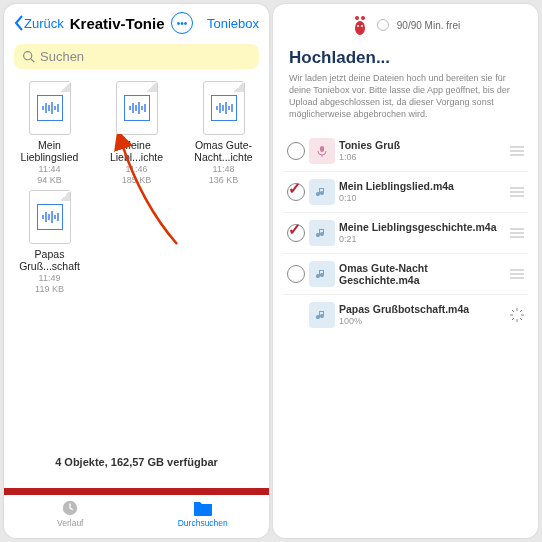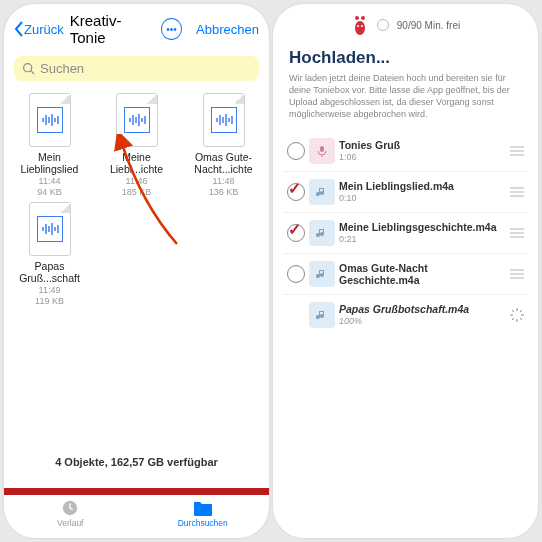--- a/index.html
+++ b/index.html
@@ -1,22 +1,22 @@
 <!DOCTYPE html>
 <html><head>
 <meta charset="utf-8">
 <style>
 * { box-sizing: border-box; margin: 0; padding: 0; font-family: -apple-system, Helvetica, Arial, sans-serif; }
 body { width: 542px; height: 542px; background: #e8e8e8; display: flex; gap: 4px; padding: 4px; }
-.phone { background: #fff; border-radius: 31px; flex: 1; overflow: hidden; display: flex; flex-direction: column; box-shadow: 0 0 2px rgba(0,0,0,0.15); }
+.phone { background: #fff; border-radius: 12px; flex: 1; overflow: hidden; display: flex; flex-direction: column; box-shadow: 0 0 2px rgba(0,0,0,0.15); }
 .left { position: relative; }
 .header { display: flex; align-items: center; padding: 8px 10px 6px; gap: 6px; font-size: 13px; }
 .back { color: #007aff; display: flex; align-items: center; cursor: pointer; }
 .back svg { width: 10px; height: 16px; }
-.title { font-weight: 400; font-size: 15px; color: #000; }
+.title { font-weight: 700; font-size: 15px; color: #000; }
 .more { width: 22px; height: 22px; border: 1.5px solid #007aff; border-radius: 50%; display: flex; align-items: center; justify-content: center; color: #007aff; font-size: 10px; margin-left: auto; }
 .cancel { color: #007aff; margin-left: 8px; }
 .search { margin: 4px 10px 8px; background: #fef9c3; border-radius: 8px; padding: 5px 8px; display: flex; align-items: center; color: #8a8a8e; font-size: 13px; }
 .search svg { width: 13px; height: 13px; margin-right: 5px; }
 .grid { display: grid; grid-template-columns: repeat(3, 1fr); gap: 4px 8px; padding: 4px 6px; }
 .file { text-align: center; font-size: 10px; color: #333; }
 .file-icon { width: 42px; height: 54px; margin: 0 auto 4px; border: 1px solid #d0d0d0; border-radius: 3px; background: #fff; display: flex; align-items: center; justify-content: center; position: relative; }
 .file-icon::before { content: ""; position: absolute; top: 0; right: 0; width: 10px; height: 10px; background: linear-gradient(135deg, #fff 50%, #e0e0e0 50%); }
 .wav { width: 26px; height: 26px; border: 1.5px solid #3b7ff0; display: flex; align-items: center; justify-content: center; }
 .wav svg { width: 18px; height: 14px; }
@@ -31,21 +31,21 @@
 .tab.active { color: #007aff; }
 .tab svg { width: 20px; height: 18px; display: block; margin: 0 auto 1px; }
 
 .rhead { display: flex; align-items: center; justify-content: center; padding: 10px 0 6px; gap: 8px; font-size: 10px; color: #666; }
 .mascot { width: 18px; height: 22px; }
 .radio-sm { width: 12px; height: 12px; border: 1.5px solid #bbb; border-radius: 50%; }
 .rtitle { font-size: 17px; font-weight: 600; color: #1a355e; padding: 6px 16px 4px; }
 .rdesc { font-size: 9px; color: #888; line-height: 1.35; padding: 0 16px 10px; }
 .list { padding: 0 10px; }
 .row { display: flex; align-items: center; padding: 7px 4px; border-bottom: 1px solid #f0f0f0; gap: 4px; }
-.row:last-child { border-bottom: none; font-style: italic; }
+.row:last-child { border-bottom: none; }
 .radio { width: 18px; height: 18px; border: 1.5px solid #888; border-radius: 50%; flex-shrink: 0; position: relative; }
 .radio.checked::after { content: "✓"; position: absolute; top: -5px; left: 0; color: #c41f2e; font-size: 16px; font-weight: bold; }
 .radio.hidden { visibility: hidden; }
 .thumb { width: 26px; height: 26px; border-radius: 4px; display: flex; align-items: center; justify-content: center; flex-shrink: 0; }
 .thumb.pink { background: #f8e4e8; }
 .thumb.blue { background: #e0ecf5; }
 .thumb svg { width: 12px; height: 12px; }
 .info { flex: 1; min-width: 0; }
 .iname { font-size: 10.5px; font-weight: 600; color: #333; line-height: 1.15; word-break: break-word; }
 .itime { font-size: 9px; color: #999; margin-top: 1px; }
@@ -61,21 +61,21 @@
     <div class="back">
       <svg viewBox="0 0 10 16">
           <path d="M8 1L2 8l6 7" stroke="#007aff" stroke-width="2" fill="none"></path>
         </svg>
       <span>Zurück</span>
     </div>
     <span class="title">Kreativ-Tonie</span>
     <div class="more">
       <span>•••</span>
     </div>
-    <span class="cancel">Abbrechen</span>
+    <span class="cancel">Toniebox</span>
   </div>
   <div class="search">
     <svg viewBox="0 0 16 16">
         <circle cx="7" cy="7" r="5" stroke="#8a8a8e" stroke-width="1.5" fill="none"></circle>
         <line x1="11" y1="11" x2="15" y2="15" stroke="#8a8a8e" stroke-width="1.5"></line>
       </svg>
     <span>Suchen</span>
   </div>
   <div class="grid" id="file-grid">
       <div class="file">

